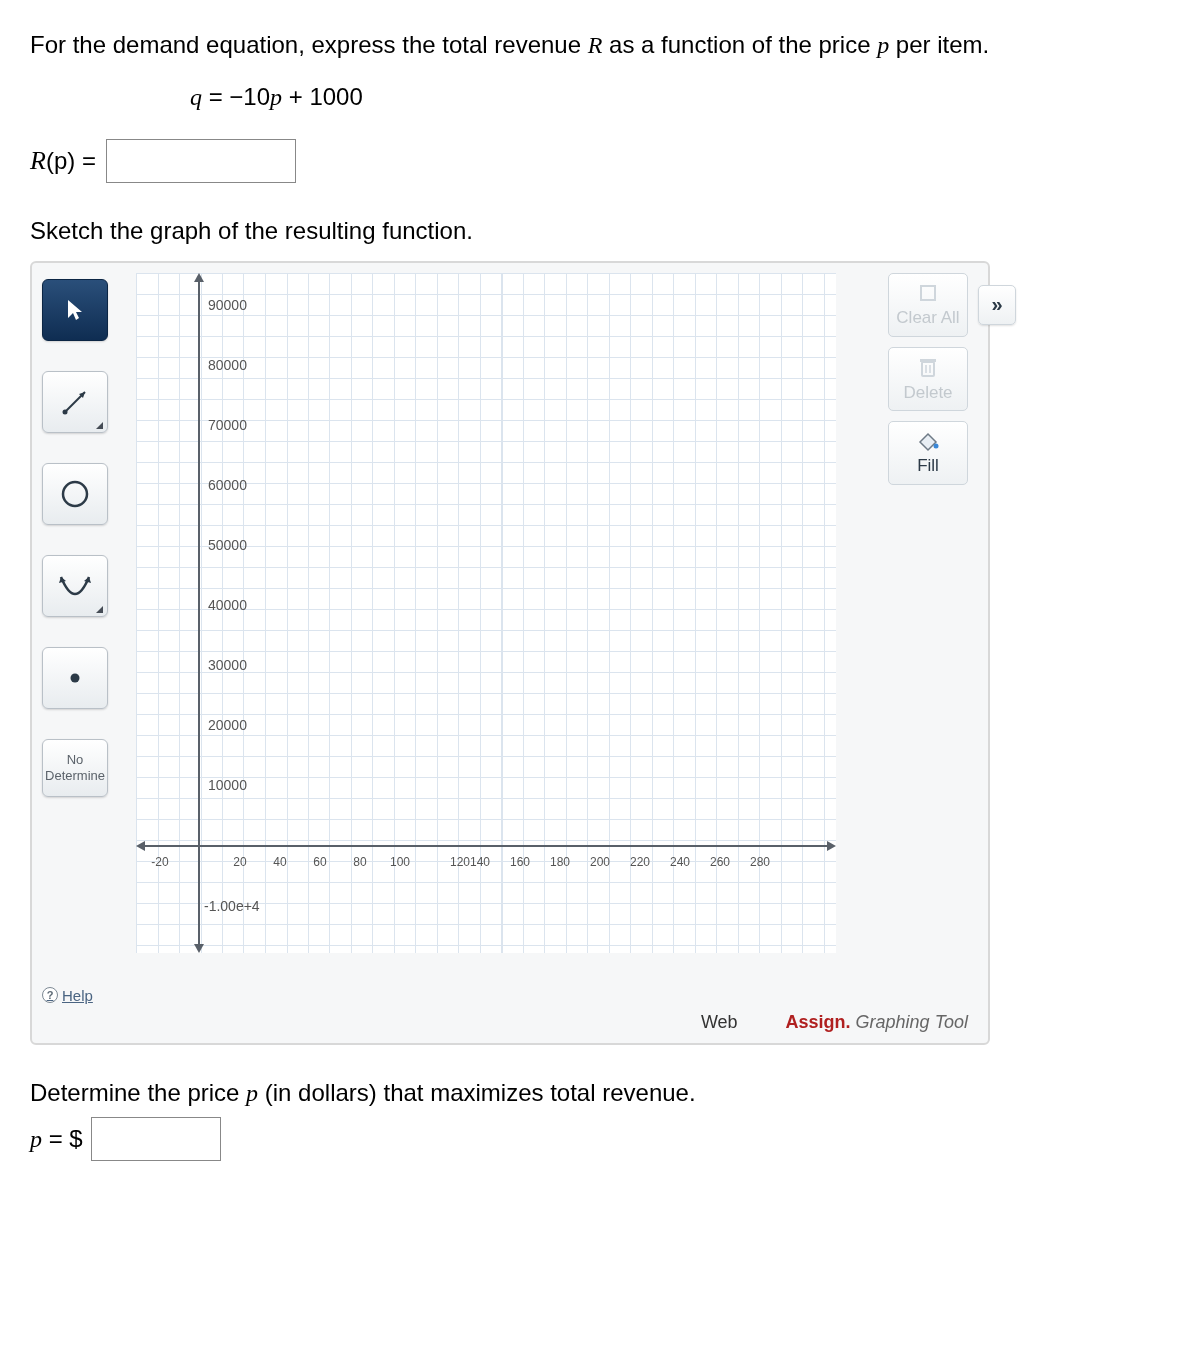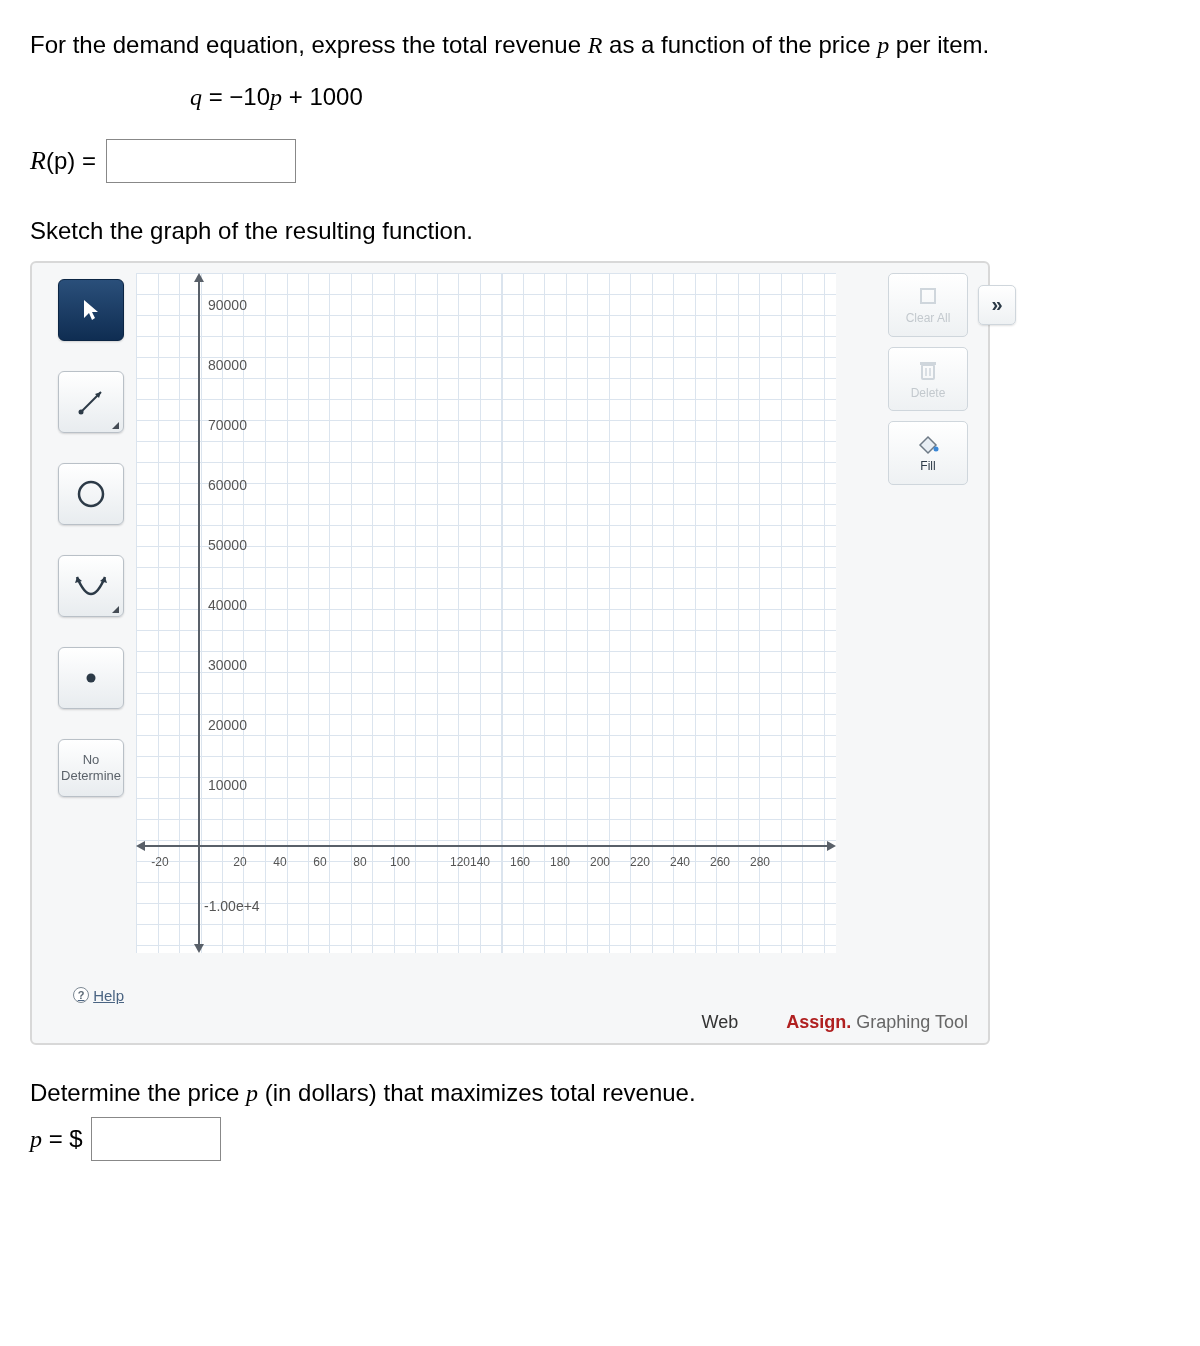--- a/index.html
+++ b/index.html
@@ -27,21 +27,21 @@
   
   .grapher {
     width: 960px;
     border: 2px solid #d8d8d8;
     border-radius: 6px;
     background: #f6f7f8;
     padding: 10px 10px 6px 10px;
     position: relative;
   }
   .grapher-row { display:flex; gap:12px; align-items:flex-start; }
-  .toolbar-left { width:82px; display:flex; flex-direction:column; gap:30px; align-items:flex-end; padding-top:6px;}
+  .toolbar-left { width:82px; display:flex; flex-direction:column; gap:30px; align-items:flex-start; padding-top:6px;}
   .tool-btn {
     width:66px; height:62px; border:1px solid #b9c0c7; border-radius:6px;
     background:linear-gradient(#ffffff,#e8ecef);
     display:flex; align-items:center; justify-content:center;
     box-shadow: 0 1px 2px rgba(0,0,0,.15);
     position:relative;
   }
   .tool-btn.active {
     background: linear-gradient(#2a4f7a,#0f2d52);
     border-color:#0b2544;
@@ -87,41 +87,41 @@
   .arrow.left { left:0; top:568px; border-top:5px solid transparent;border-bottom:5px solid transparent;border-right:9px solid #596069;}
   .arrow.right { right:0; top:568px; border-top:5px solid transparent;border-bottom:5px solid transparent;border-left:9px solid #596069;}
   .ytick { position:absolute; left:72px; font-size:14px; color:#555; transform:translateY(-50%); }
   .xtick { position:absolute; top:582px; font-size:12px; color:#555; transform:translateX(-50%);text-align:center; }
 
   .toolbar-right { width:100px; display:flex; flex-direction:column; gap:10px; align-items:center; }
   .side-btn {
     width:80px; height:64px; border:1px solid #cfd6dc; border-radius:5px;
     background:linear-gradient(#ffffff,#eef1f3);
     display:flex; flex-direction:column; align-items:center; justify-content:center;
-    font-size:12px; font-family:Arial,sans-serif; gap:2px;
+    font-size:17px; font-family:Arial,sans-serif; gap:2px;
   }
   .side-btn.disabled { color:#c3c9ce; }
   .side-btn .lbl { margin-top:2px; }
   .side-btn svg { display:block; }
 
   .expand-btn {
     position:absolute; right:-28px; top:22px;
     width:38px;height:40px;border:1px solid #cfd6dc;border-radius:5px;
     background:linear-gradient(#ffffff,#eef1f3);
     display:flex;align-items:center;justify-content:center;font-size:20px;font-weight:bold;color:#2c3a47;
     box-shadow:0 1px 2px rgba(0,0,0,.12);
   }
 
   .footer-brand {
     text-align:right; font-family:Arial,sans-serif; font-size:18px;
     padding:8px 10px 4px 0; color:#444;
   }
   .footer-brand .wa1 { color:#333; font-weight:400;}
   .footer-brand .wa2 { color:#b02020; font-weight:bold;margin-left:48px;}
-  .footer-brand .wa3 { color:#666; }
+  .footer-brand .wa3 { color:#666;font-style:italic; }
 
   .determine { margin-top:34px; }
   .p-row { display:flex; align-items:center; gap:8px; margin-top:10px; font-size:24px;}
 </style>
 </head>
 <body>
 
 <div class="prompt">
   <span>For the demand equation, express the total revenue </span><span class="it">R</span><span> as a function of the price </span><span class="it">p</span><span> per item.</span>
 </div>

